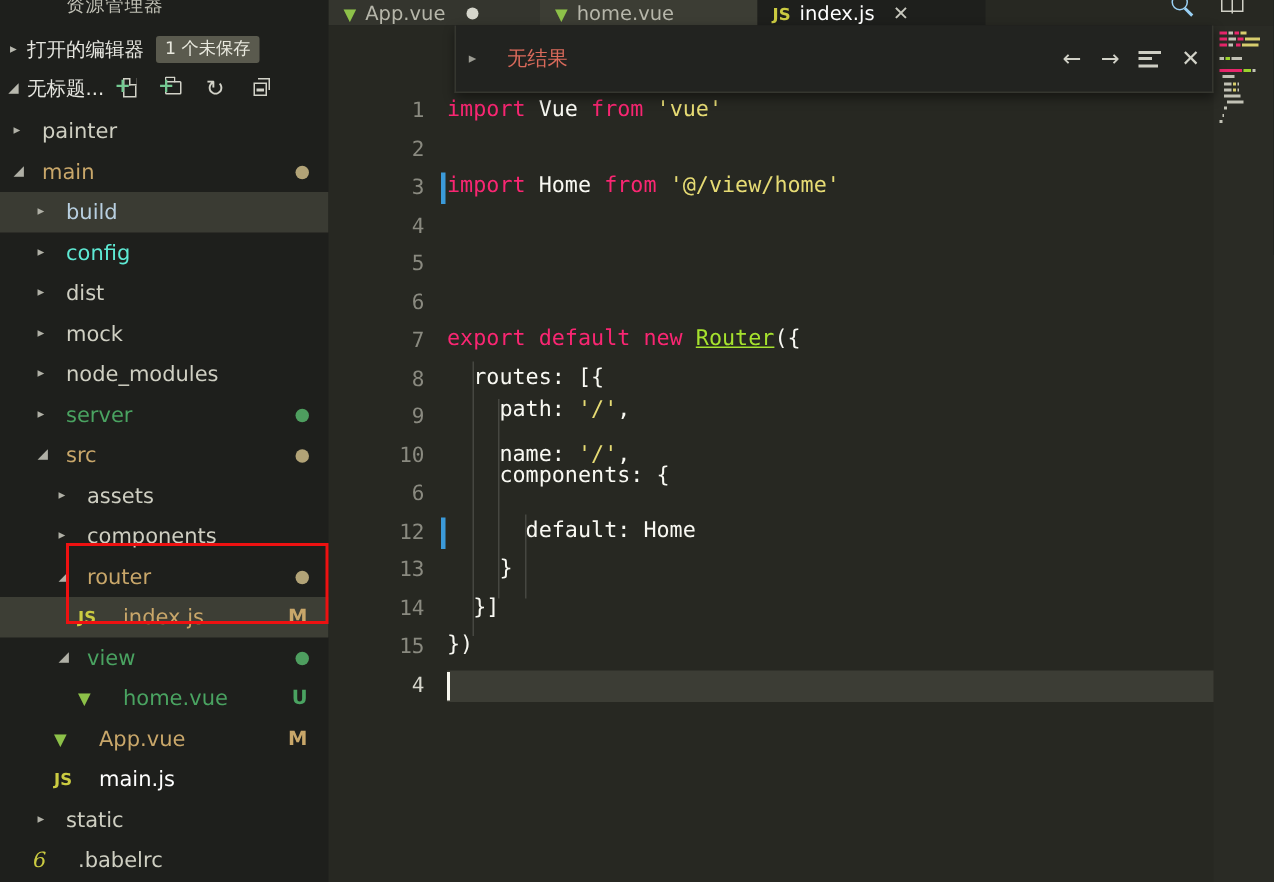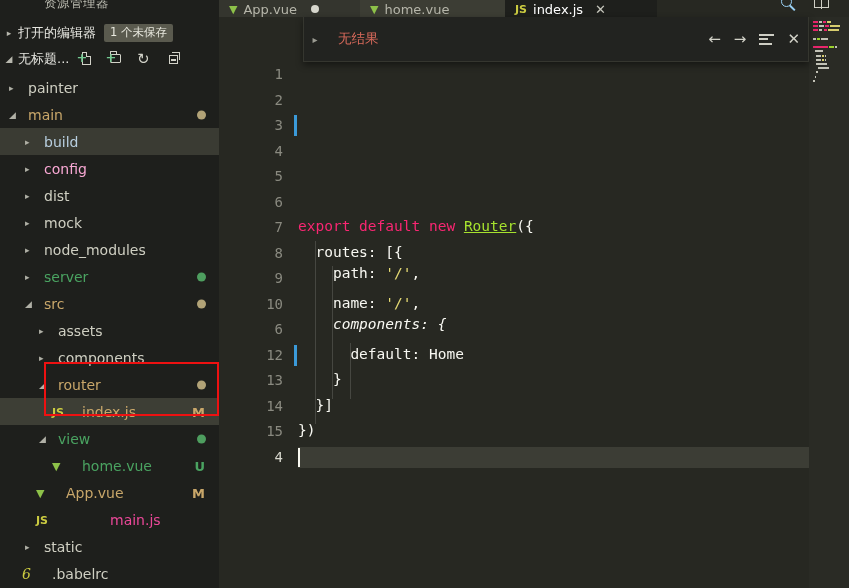--- a/index.html
+++ b/index.html
@@ -251,21 +251,21 @@
         <span class="arrow" style="left: 9px;">◢</span>
         <span class="nm" style="position: absolute; left: 28px; color: rgb(201, 167, 106);">main</span>
         <span class="dot" style="background: rgb(178, 163, 119);"></span>
       </div>
       <div class="row hl" style="top: 54px; position: absolute; width: 219px;">
         <span class="arrow" style="left: 25px;">▸</span>
         <span class="nm" style="position: absolute; left: 44px; color: rgb(184, 207, 224);">build</span>
       </div>
       <div class="row" style="top: 81px; position: absolute; width: 219px;">
         <span class="arrow" style="left: 25px;">▸</span>
-        <span class="nm" style="position: absolute; left: 44px; color: #f9a8d4;">config</span>
+        <span class="nm" style="position: absolute; left: 44px; color: #5eead4;">config</span>
       </div>
       <div class="row" style="top: 108px; position: absolute; width: 219px;">
         <span class="arrow" style="left: 25px;">▸</span>
         <span class="nm" style="position: absolute; left: 44px; color: rgb(207, 207, 194);">dist</span>
       </div>
       <div class="row" style="top: 135px; position: absolute; width: 219px;">
         <span class="arrow" style="left: 25px;">▸</span>
         <span class="nm" style="position: absolute; left: 44px; color: rgb(207, 207, 194);">mock</span>
       </div>
       <div class="row" style="top: 162px; position: absolute; width: 219px;">
@@ -310,21 +310,21 @@
         <span class="nm" style="position: absolute; left: 82px; color: rgb(74, 163, 97);">home.vue</span>
         <span class="badge" style="color: rgb(74, 163, 97);">U</span>
       </div>
       <div class="row" style="top: 405px; position: absolute; width: 219px;">
         <span class="fic" style="left: 36px; color: rgb(141, 193, 73); font-size: 11px; font-weight: bold;">▼</span>
         <span class="nm" style="position: absolute; left: 66px; color: rgb(201, 167, 106);">App.vue</span>
         <span class="badge" style="color: rgb(201, 167, 106);">M</span>
       </div>
       <div class="row" style="top: 432px; position: absolute; width: 219px;">
         <span class="fic" style="left: 36px; color: rgb(203, 203, 65); font-size: 11px; font-weight: bold;">JS</span>
-        <span class="nm" style="position: absolute; left: 66px; color: #ec4899; margin-left: 44px;">main.js</span>
+        <span class="nm" style="position: absolute; left: 66px; color: #ffffff;">main.js</span>
       </div>
       <div class="row" style="top: 459px; position: absolute; width: 219px;">
         <span class="arrow" style="left: 25px;">▸</span>
         <span class="nm" style="position: absolute; left: 44px; color: rgb(207, 207, 194);">static</span>
       </div>
       <div class="row" style="top: 486px; position: absolute; width: 219px;">
         <span class="fic" style="left: 22px; color: rgb(203, 203, 65); font-size: 14px; font-weight: normal; font-style: italic; font-family: &quot;DejaVu Serif&quot;, serif;">6</span>
         <span class="nm" style="position: absolute; left: 52px; color: rgb(207, 207, 194);">.babelrc</span>
       </div>
       <div class="row" style="top: 513px; position: absolute; width: 219px;"></div>
@@ -354,36 +354,38 @@
       <i class="mg"></i>
     </span>
   <span id="ta-split">
       <i class="sb"></i>
     </span>
 </div>
 
 <div id="editor">
   <div id="code">
       <div class="ln" style="top: 49px;">1</div>
+      <div class="ct" style="top: 48px;"><span class="k">import </span><span class="p">Vue </span><span class="k">from </span><span class="s">'vue'</span></div>
       <div class="ln" style="top: 74.5px;">2</div>
       <div class="gmark" style="top: 98px;"></div>
       <div class="ln" style="top: 100px;">3</div>
+      <div class="ct" style="top: 99px;"><span class="k">import </span><span class="p">Home </span><span class="k">from </span><span class="s">'@/view/home'</span></div>
       <div class="ln" style="top: 125.5px;">4</div>
       <div class="ln" style="top: 151px;">5</div>
       <div class="ln" style="top: 176.5px;">6</div>
       <div class="ln" style="top: 202px;">7</div>
       <div class="ct" style="top: 201px;"><span class="k">export default new </span><span class="fu">Router</span><span class="p">({</span></div>
       <div class="ln" style="top: 227.5px;">8</div>
       <div class="ct" style="top: 226.5px;"><span class="p">  routes: [{</span></div>
       <div class="ln" style="top: 253px;">9</div>
       <div class="ct" style="top: 248px;"><span class="p">    path: </span><span class="s">'/'</span><span class="p">,</span></div>
       <div class="ln" style="top: 278.5px;">10</div>
       <div class="ct" style="top: 277.5px;"><span class="p">    name: </span><span class="s">'/'</span><span class="p">,</span></div>
       <div class="ln" style="top: 304px;">6</div>
-      <div class="ct" style="top: 299px; font-style: italic;"><span class="p">    components: {</span></div>
+      <div class="ct" style="top: 292px;"><span class="p">    components: {</span></div>
       <div class="gmark" style="top: 327.5px;"></div>
       <div class="ln" style="top: 329.5px;">12</div>
       <div class="ct" style="top: 328.5px;"><span class="p">      default: Home</span></div>
       <div class="ln" style="top: 355px;">13</div>
       <div class="ct" style="top: 354px;"><span class="p">    }</span></div>
       <div class="ln" style="top: 380.5px;">14</div>
       <div class="ct" style="top: 379.5px;"><span class="p">  }]</span></div>
       <div class="ln" style="top: 406px;">15</div>
       <div class="ct" style="top: 405px;"><span class="p">})</span></div>
       <div class="curline" style="top: 429.5px;"></div>

